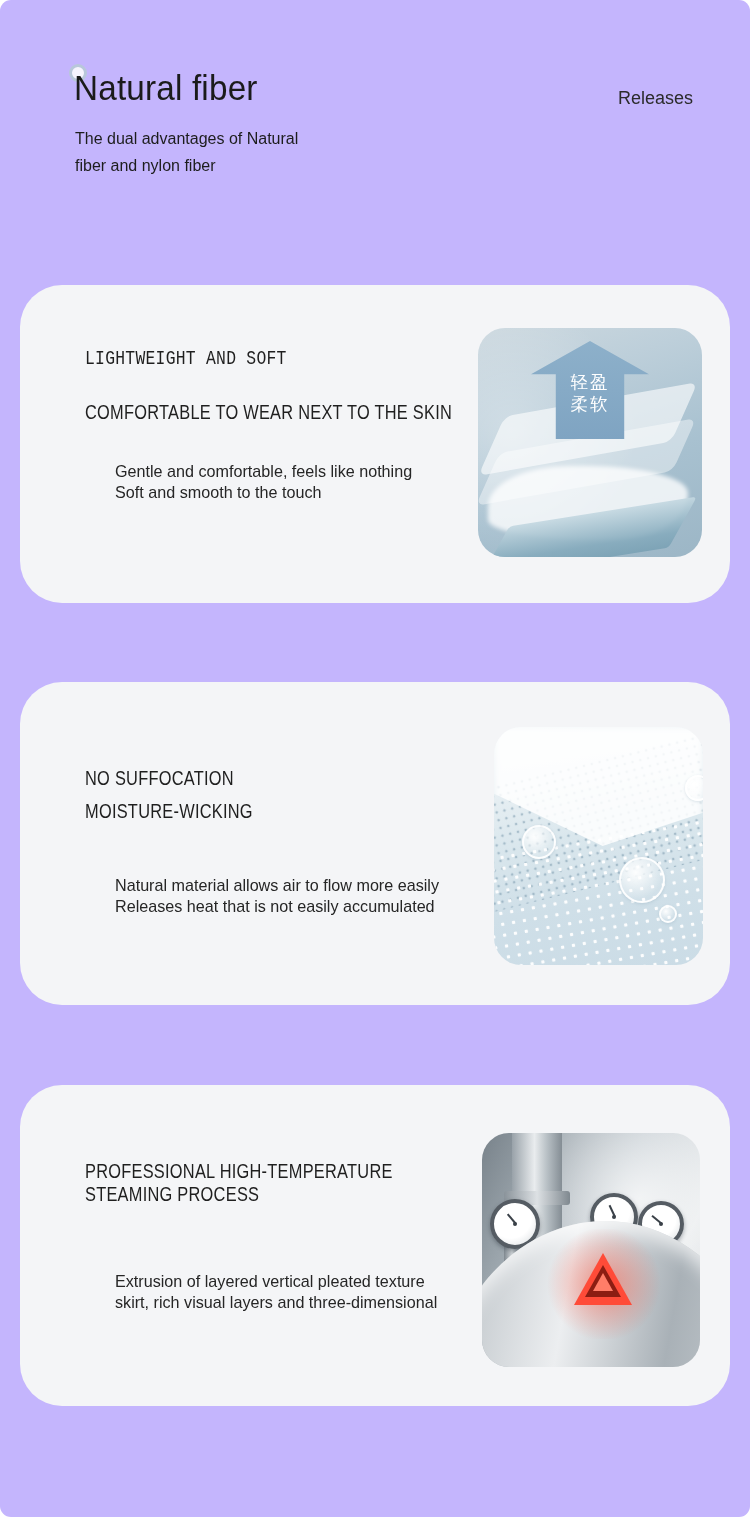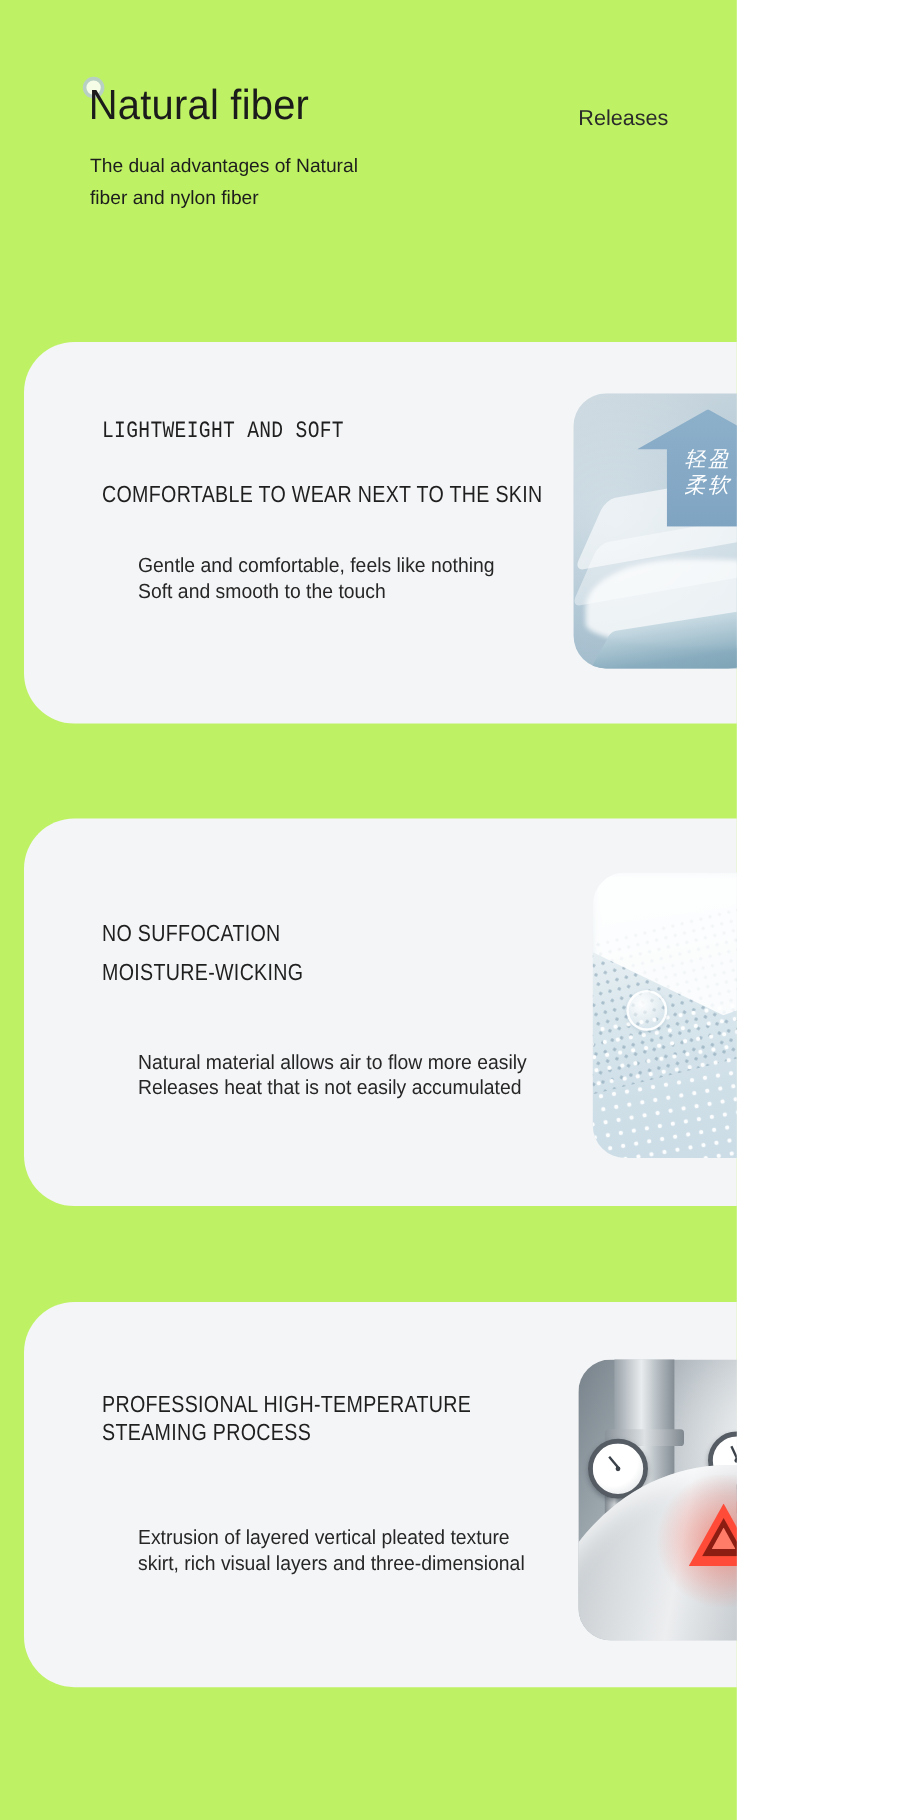--- a/index.html
+++ b/index.html
@@ -1,22 +1,23 @@
 <!DOCTYPE html>
 <html><head>
 <meta charset="utf-8">
 <style>
   html,body{margin:0;padding:0;background:#ffffff;}
   .page{
     position:relative;
-    width:614px;height:1517px;
-    background:#bef264;
+    width:750px;height:1517px;
+    background:#c4b5fd;
     overflow:hidden;
     font-family:"Liberation Sans", sans-serif;
     color:#1e1e1e;
+    border-radius:11px;
   }
   
   .ring{
     position:absolute;left:69px;top:64px;
     width:12px;height:12px;border-radius:50%;
     border:3px solid #b7cbd5;background:#ffffff;opacity:.85;
   }
   .page-title{
     position:absolute;left:74px;top:68px;
     font-size:35px;font-weight:500;letter-spacing:.2px;color:#1b1b1b;
@@ -45,21 +46,21 @@
     white-space:nowrap;line-height:24px;
   }
   .card-heading .cond{display:inline-block;transform:scaleX(.84);transform-origin:left center;letter-spacing:.3px;}
   .card-body{
     position:absolute;left:63px;
     font-size:17px;line-height:21px;color:#262626;white-space:nowrap;margin-left:32px;
   }
   .card-body .cond{display:inline-block;transform:scaleX(.95);transform-origin:left center;}
   
   .card-img{
-    position:absolute;border-radius:27px;overflow:hidden;font-style:italic;
+    position:absolute;border-radius:27px;overflow:hidden;
   }
   
   .img1{right:28px;top:43px;width:224px;height:229px;
     background:linear-gradient(162deg,#ccd8df 0%,#bdcfda 25%,#a8c1d0 60%,#9cb6c6 100%);}
   .img1 .haze{position:absolute;inset:0;background:radial-gradient(circle at 15% 45%, rgba(255,255,255,.35), transparent 55%);}
   .arrow-up{
     position:absolute;left:53px;top:13px;width:118px;height:98px;
     background:linear-gradient(180deg,#8db0ca 0%,#7fa4c2 100%);
     clip-path:polygon(50% 0,100% 34%,79% 34%,79% 100%,21% 100%,21% 34%,0 34%);
   }

